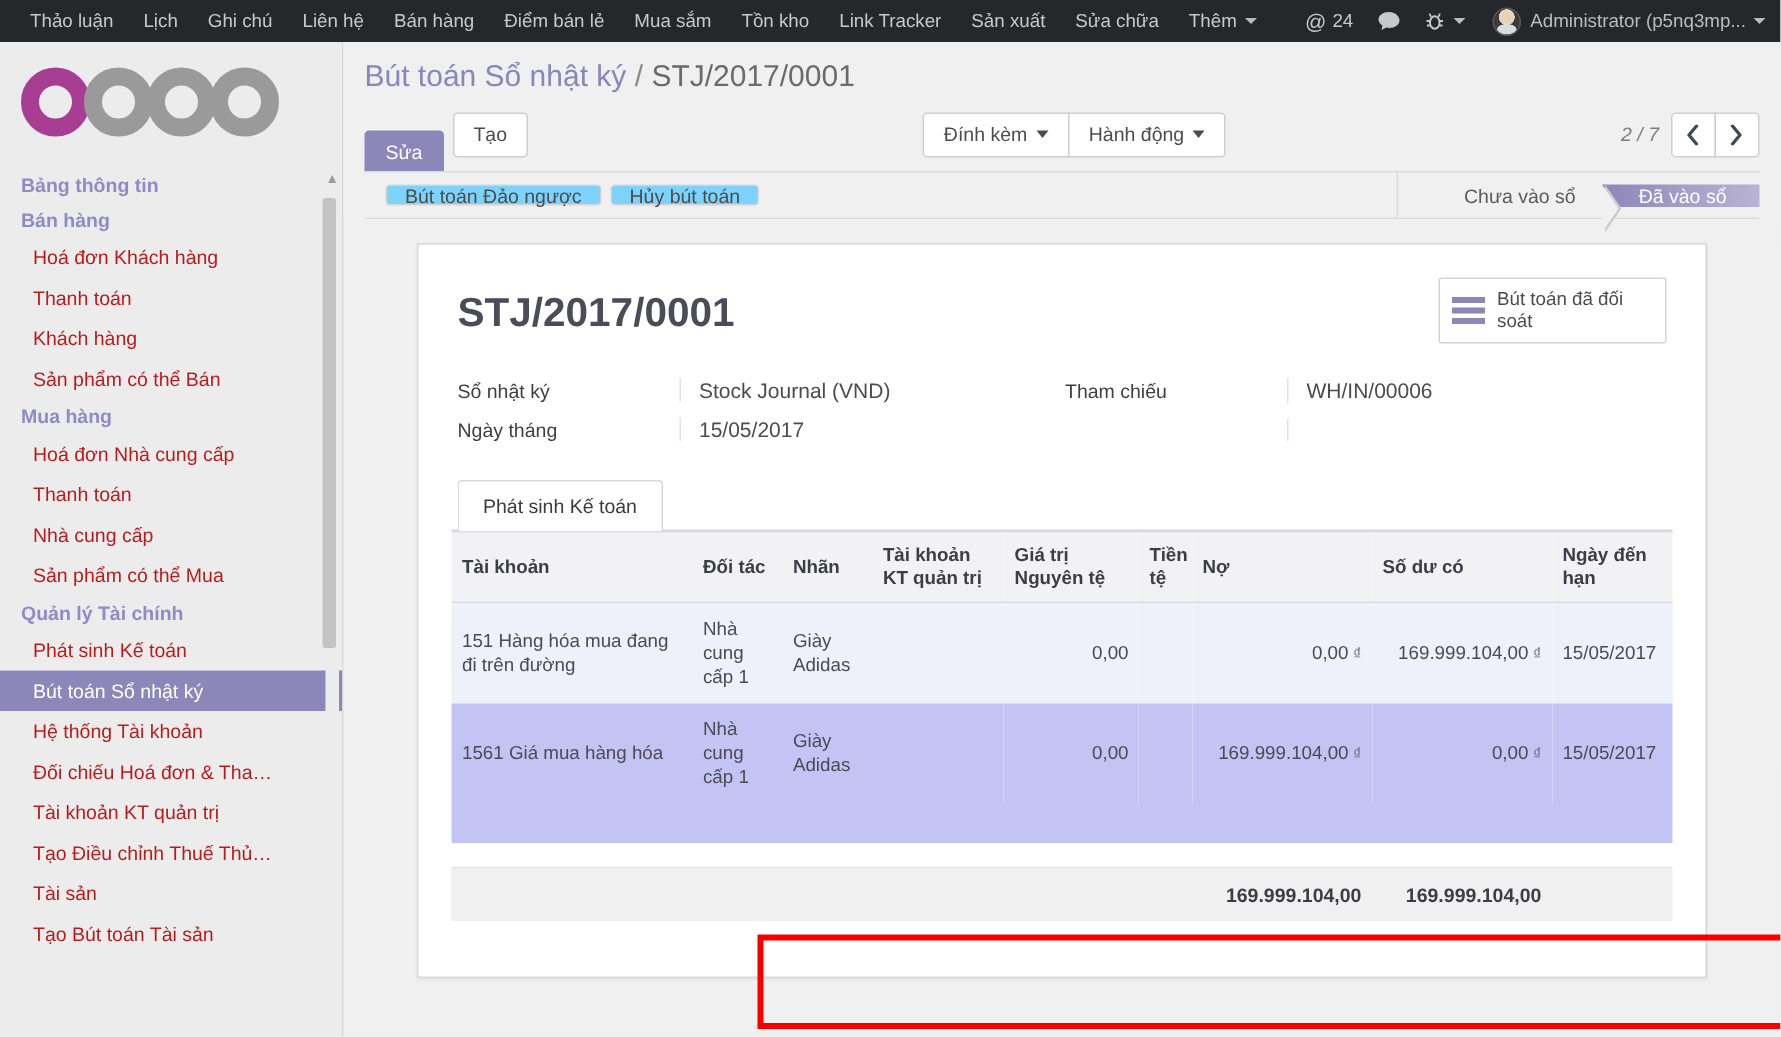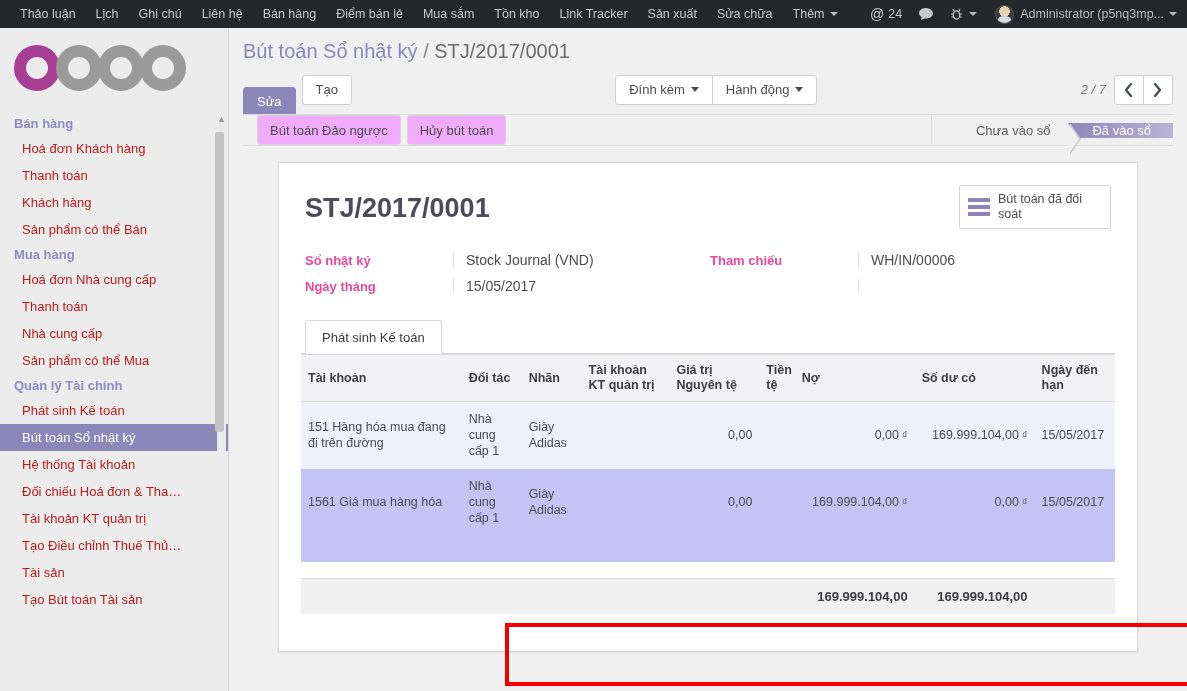--- a/index.html
+++ b/index.html
@@ -112,21 +112,21 @@
   .pg-btn:first-of-type { border-radius: 3px 0 0 3px; }
   .pg-btn:last-of-type { border-radius: 0 3px 3px 0; margin-left:-1px; }
 
   
   #status-bar {
     display: flex; align-items: center; height: 32px; margin-top: 9px;
     border-top: 1px solid #dcdcdc; border-bottom: 1px solid #dcdcdc;
     background: #f0f0f0; padding: 0 0 0 14px; position: relative;
   }
   .sb-btn {
-    height: 30px; padding: 0 12px; background: #f0abfc; border: 1px solid #d4d4d4;
+    height: 14px; padding: 0 12px; background: #7dd3fc; border: 1px solid #d4d4d4;
     border-radius: 3px; color: #4c4c4c; font-size: 13px; display:flex; align-items:center;
     cursor:pointer; margin-right: 6px; font-family: inherit;
   }
   #statusline { margin-left: auto; display: flex; height: 32px; align-items: center; padding-left: 20px; }
   .stage {
     display: flex; align-items: center; padding: 0 18px 0 24px;
     font-size: 13px; position: relative;
   }
   .stage.done { background: #f0f0f0; color: #5b5b5b; }
   .stage.current {
@@ -160,21 +160,21 @@
   }
   .bars-icon { display:flex; flex-direction:column; gap:3px; flex:0 0 auto; }
   .bars-icon i { display:block; width:22px; height:4px; background:#8d86b8; }
   .stat-label { font-size: 12.5px; color: #4c4c4c; line-height: 15px; }
 
   #doc-title { font-size: 27px; font-weight: bold; color: #4c4c58; margin: 8px 0 28px 0; }
 
   #fields { display: flex; margin-bottom: 26px; }
   .fgroup { width: 50%; display: grid; grid-template-columns: 148px 1fr; row-gap: 10px; }
   .fgroup.right { padding-left: 2px; }
-  .flabel { font-weight: bold; color: #ec4899; font-size: 13px; padding-top:1px; }
+  .flabel { font-weight: normal; color: #404040; font-size: 13px; padding-top:1px; }
   .fvalue { color: #4c4c4c; font-size: 14px; border-left: 1px solid #e3e3e3; padding-left: 12px; }
   .fgroup.left .fvalue { }
   .spacer-cell { border-left: 1px solid #e3e3e3; }
 
   
   #notebook { margin: 0 -4px; }
   #tabs { display: flex; border-bottom: 1px solid #d6d6d6; padding-left: 4px; }
   .tab {
     padding: 9px 16px; font-size: 13px; color: #4c4c4c; cursor: pointer;
     border: 1px solid transparent; border-bottom: none; margin-bottom: -1px;
@@ -261,20 +261,21 @@
     <div id="logo-area">
       <div id="logo">
         <span class="ring magenta"></span>
         <span class="ring"></span>
         <span class="ring"></span>
         <span class="ring"></span>
       </div>
     </div>
     <div id="sidebar-scroll">
 
+      <div class="sec-title">Bảng thông tin</div>
 
       <div class="sec-title">Bán hàng</div>
       <a class="nav-link">Hoá đơn Khách hàng</a>
       <a class="nav-link">Thanh toán</a>
       <a class="nav-link">Khách hàng</a>
       <a class="nav-link">Sản phẩm có thể Bán</a>
 
       <div class="sec-title">Mua hàng</div>
       <a class="nav-link">Hoá đơn Nhà cung cấp</a>
       <a class="nav-link">Thanh toán</a>

